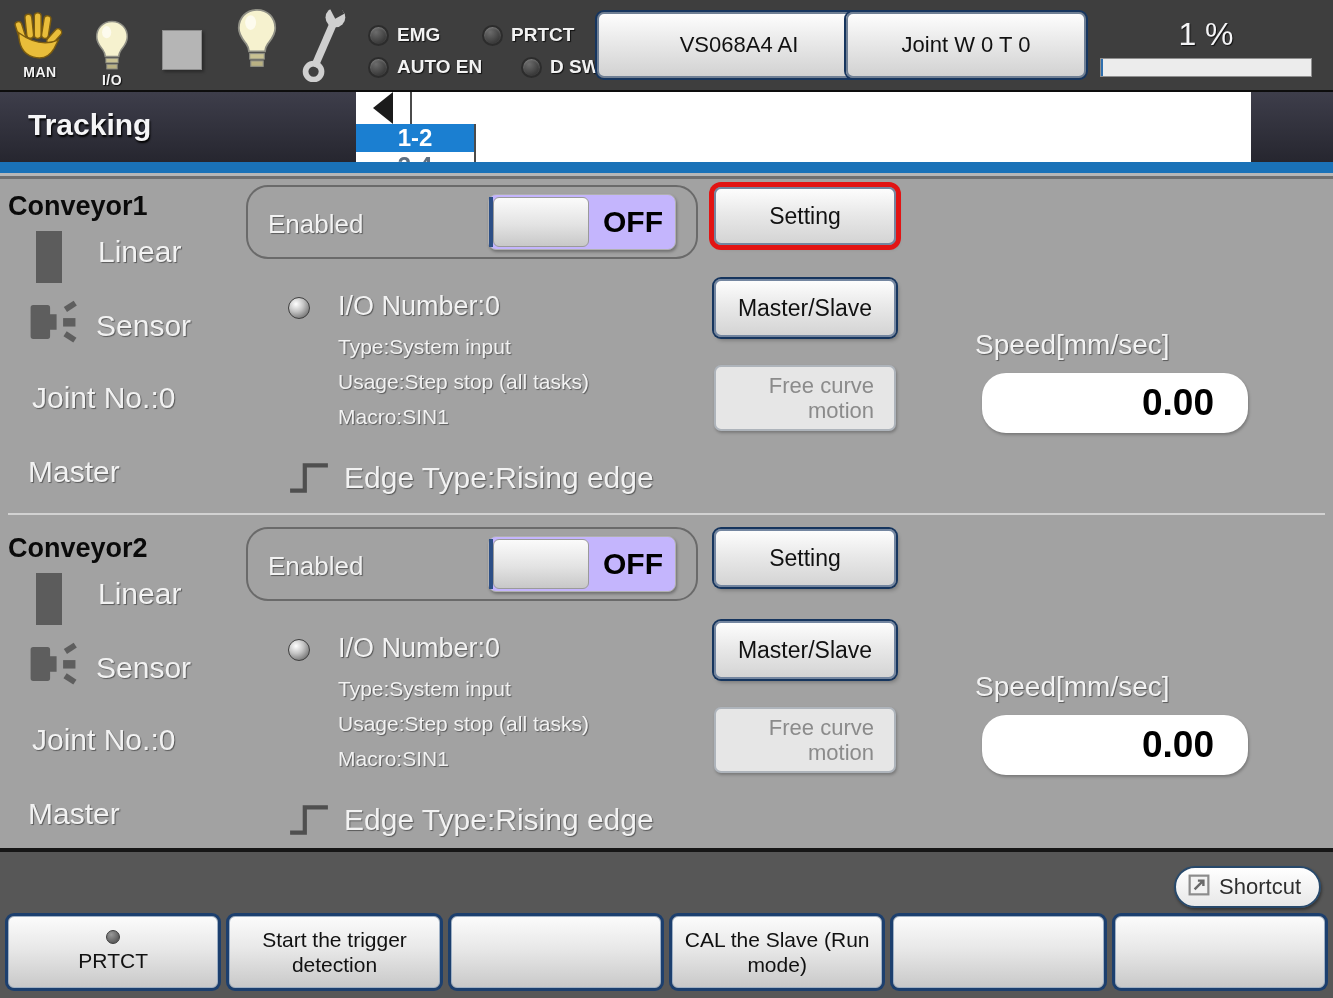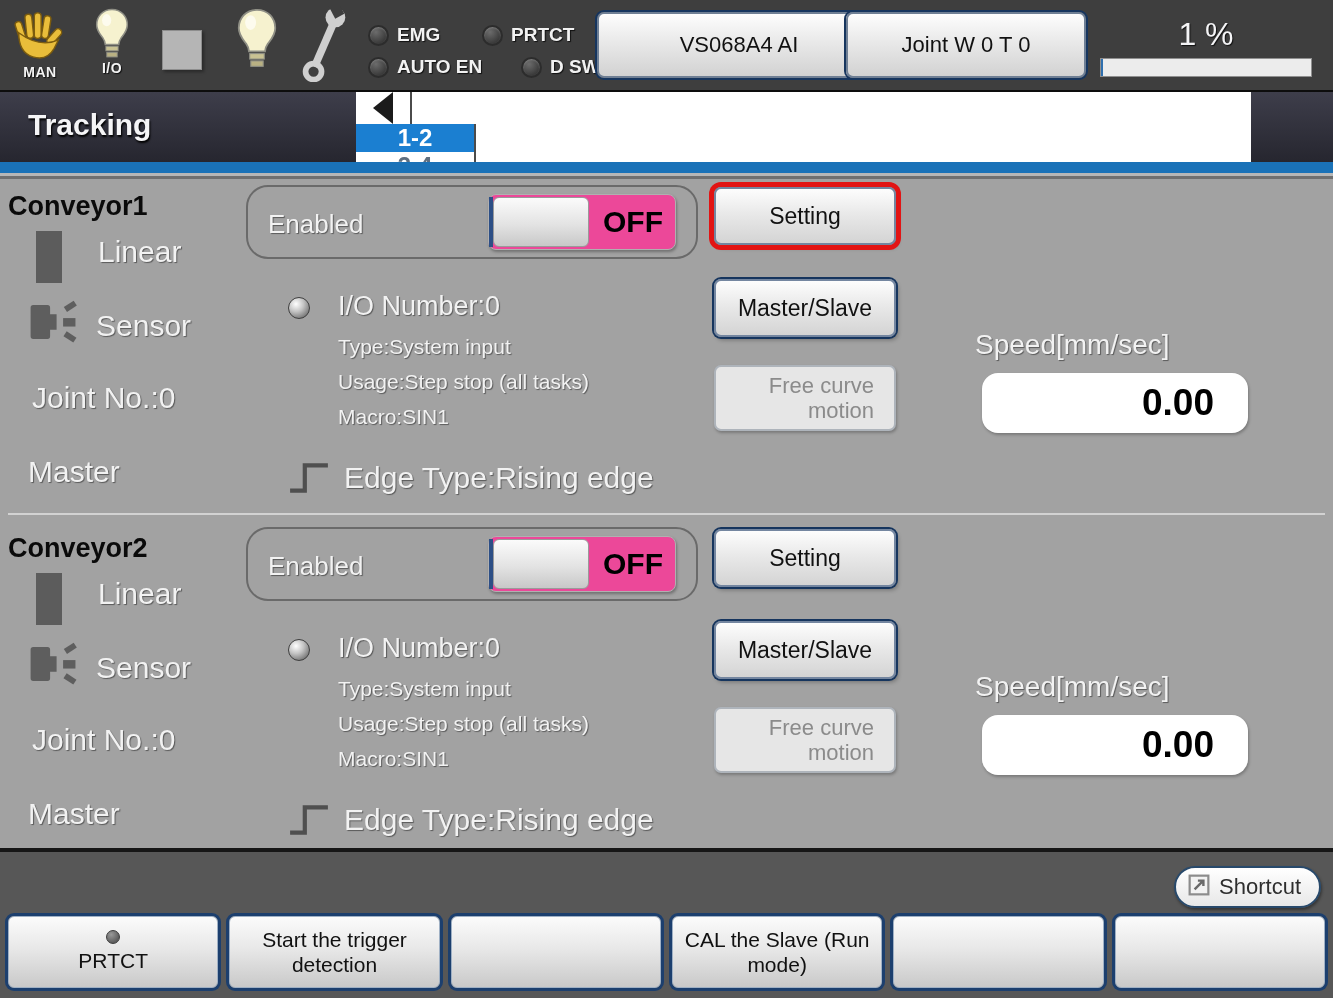--- a/index.html
+++ b/index.html
@@ -51,38 +51,38 @@
   #tab-line1 { left:0; top:173px; width:1333px; height:3px; background:#b7b7b7; }
   #tab-line2 { left:0; top:176px; width:1333px; height:3px; background:#707070; }
 
   
   #main { left:0; top:179px; width:1333px; height:669px; background:#a2a2a2; }
   .section { position:absolute; left:0; width:1333px; height:336px; }
   .wlabel { position:absolute; color:#f2f2f2; text-shadow:1px 1px 1px rgba(0,0,0,.45); }
   .conv-name { position:absolute; left:8px; top:12px; font-size:27px; font-weight:bold; color:#0a0a0a; }
   .linear-icon { position:absolute; left:36px; top:52px; width:26px; height:52px; background:#5c5c5c; }
   .enabled-box { position:absolute; left:246px; top:6px; width:452px; height:74px; border:2px solid #6a6a6a; border-radius:22px; }
-  .toggle { position:absolute; left:240px; top:7px; width:188px; height:56px; background:#ec4899;
+  .toggle { position:absolute; left:240px; top:7px; width:188px; height:56px; background:#c4b5fd;
     border:1px solid #b0b0b0; border-radius:8px; box-shadow:1px 2px 3px rgba(0,0,0,.3); cursor:pointer; }
   .toggle-accent { position:absolute; left:0; top:2px; width:4px; height:50px; background:#2d4f86; }
   .toggle-knob { position:absolute; left:4px; top:2px; width:96px; height:50px; border-radius:6px;
     background:linear-gradient(180deg,#fbfbfb 0%,#e3e3e3 55%,#c8c8c8 100%); border:1px solid #9a9a9a; }
   .toggle-state { position:absolute; right:12px; top:50%; transform:translateY(-50%); font-size:30px; font-weight:bold; color:#000; }
   .radio { position:absolute; left:288px; top:118px; width:22px; height:22px; border-radius:50%;
     background:radial-gradient(circle at 35% 30%, #ffffff, #c4c4c4 40%, #7a7a7a 78%, #555555);
     border:1px solid #3f3f3f; cursor:pointer; }
   .edge-icon { position:absolute; left:288px; top:280px; cursor:pointer; }
   .pbtn { position:absolute; left:714px; width:182px; border-radius:7px;
     background:linear-gradient(180deg,#fdfdfd 0%,#e9e9e9 45%,#d4d4d4 100%);
     border:2px solid #7486a0; box-shadow:0 0 0 2px #16355e, 2px 3px 4px rgba(0,0,0,.3);
     color:#111; font-size:23px; display:flex; align-items:center; justify-content:center; text-align:right; cursor:pointer;
     font-family:"Liberation Sans",sans-serif; line-height:1.15; }
   .pbtn.highlight { box-shadow:0 0 0 5px #e21414, 2px 3px 4px rgba(0,0,0,.3); }
   .pbtn.disabled { background:#e6e6e6; border:2px solid #aeb4bb; box-shadow:1px 2px 3px rgba(0,0,0,.25); color:#8b8b8b; }
-  .speed-field { position:absolute; left:982px; top:194px; width:266px; height:60px; background:#fff; border-radius:16px;
+  .speed-field { position:absolute; left:982px; top:194px; width:266px; height:60px; background:#fff; border-radius:24px;
     box-shadow:1px 2px 3px rgba(0,0,0,.25); display:flex; align-items:center; justify-content:flex-end;
     padding-right:34px; font-size:37px; font-weight:600; color:#000; cursor:pointer; }
   .sep { position:absolute; left:8px; top:334px; width:1317px; height:2px; background:#d2d2d2; }
 
   
   #footer { left:0; top:848px; width:1333px; height:150px; background:#575757; border-top:4px solid #161616; }
   #shortcut-btn { position:absolute; right:12px; top:14px; height:42px; padding:0 18px 0 12px;
     background:linear-gradient(180deg,#ffffff,#e8e8e8); border:2px solid #28496b; border-radius:21px;
     display:flex; align-items:center; gap:9px; cursor:pointer; box-shadow:1px 2px 3px rgba(0,0,0,.4); }
   #shortcut-btn .lab { font-size:22px; color:#2e2e2e; }
@@ -109,21 +109,21 @@
           <rect x="14" y="2" width="4.8" height="18" rx="2.4"></rect>
           <rect x="20" y="4" width="4.8" height="16" rx="2.4" transform="rotate(9 22 12)"></rect>
           <rect x="26" y="12" width="5" height="13" rx="2.5" transform="rotate(42 28 18)"></rect>
           <path d="M3 16 Q3 30 13 33 Q23 36 28 27 L31 21 Q18 27 3 16 Z"></path>
         </g>
       </svg>
     </span>
     <span class="cap">MAN</span>
   </div>
 
-  <div class="tb-icon" style="left:92px; top:8px;">
+  <div class="tb-icon" style="left:92px; top:20px;">
     <span>
       <svg width="40" height="52" viewBox="0 0 24 34">
         <path d="M12 1 C18 1 22 5.5 22 11 C22 15 19.5 17.5 18 19.5 C16.8 21.2 16.5 22.3 16.4 23.8 L7.6 23.8 C7.5 22.3 7.2 21.2 6 19.5 C4.5 17.5 2 15 2 11 C2 5.5 6 1 12 1 Z" fill="#f6f2cf" stroke="#8f8f85" stroke-width="1"></path>
         <ellipse cx="8.5" cy="8" rx="3" ry="4" fill="#fdfbee"></ellipse>
         <rect x="8" y="25" width="8" height="3" fill="#c9c293" stroke="#8f8f85" stroke-width="0.6"></rect>
         <rect x="8.6" y="29" width="6.8" height="3" fill="#b9b183" stroke="#8f8f85" stroke-width="0.6"></rect>
       </svg>
     </span>
     <span class="cap">I/O</span>
   </div>

